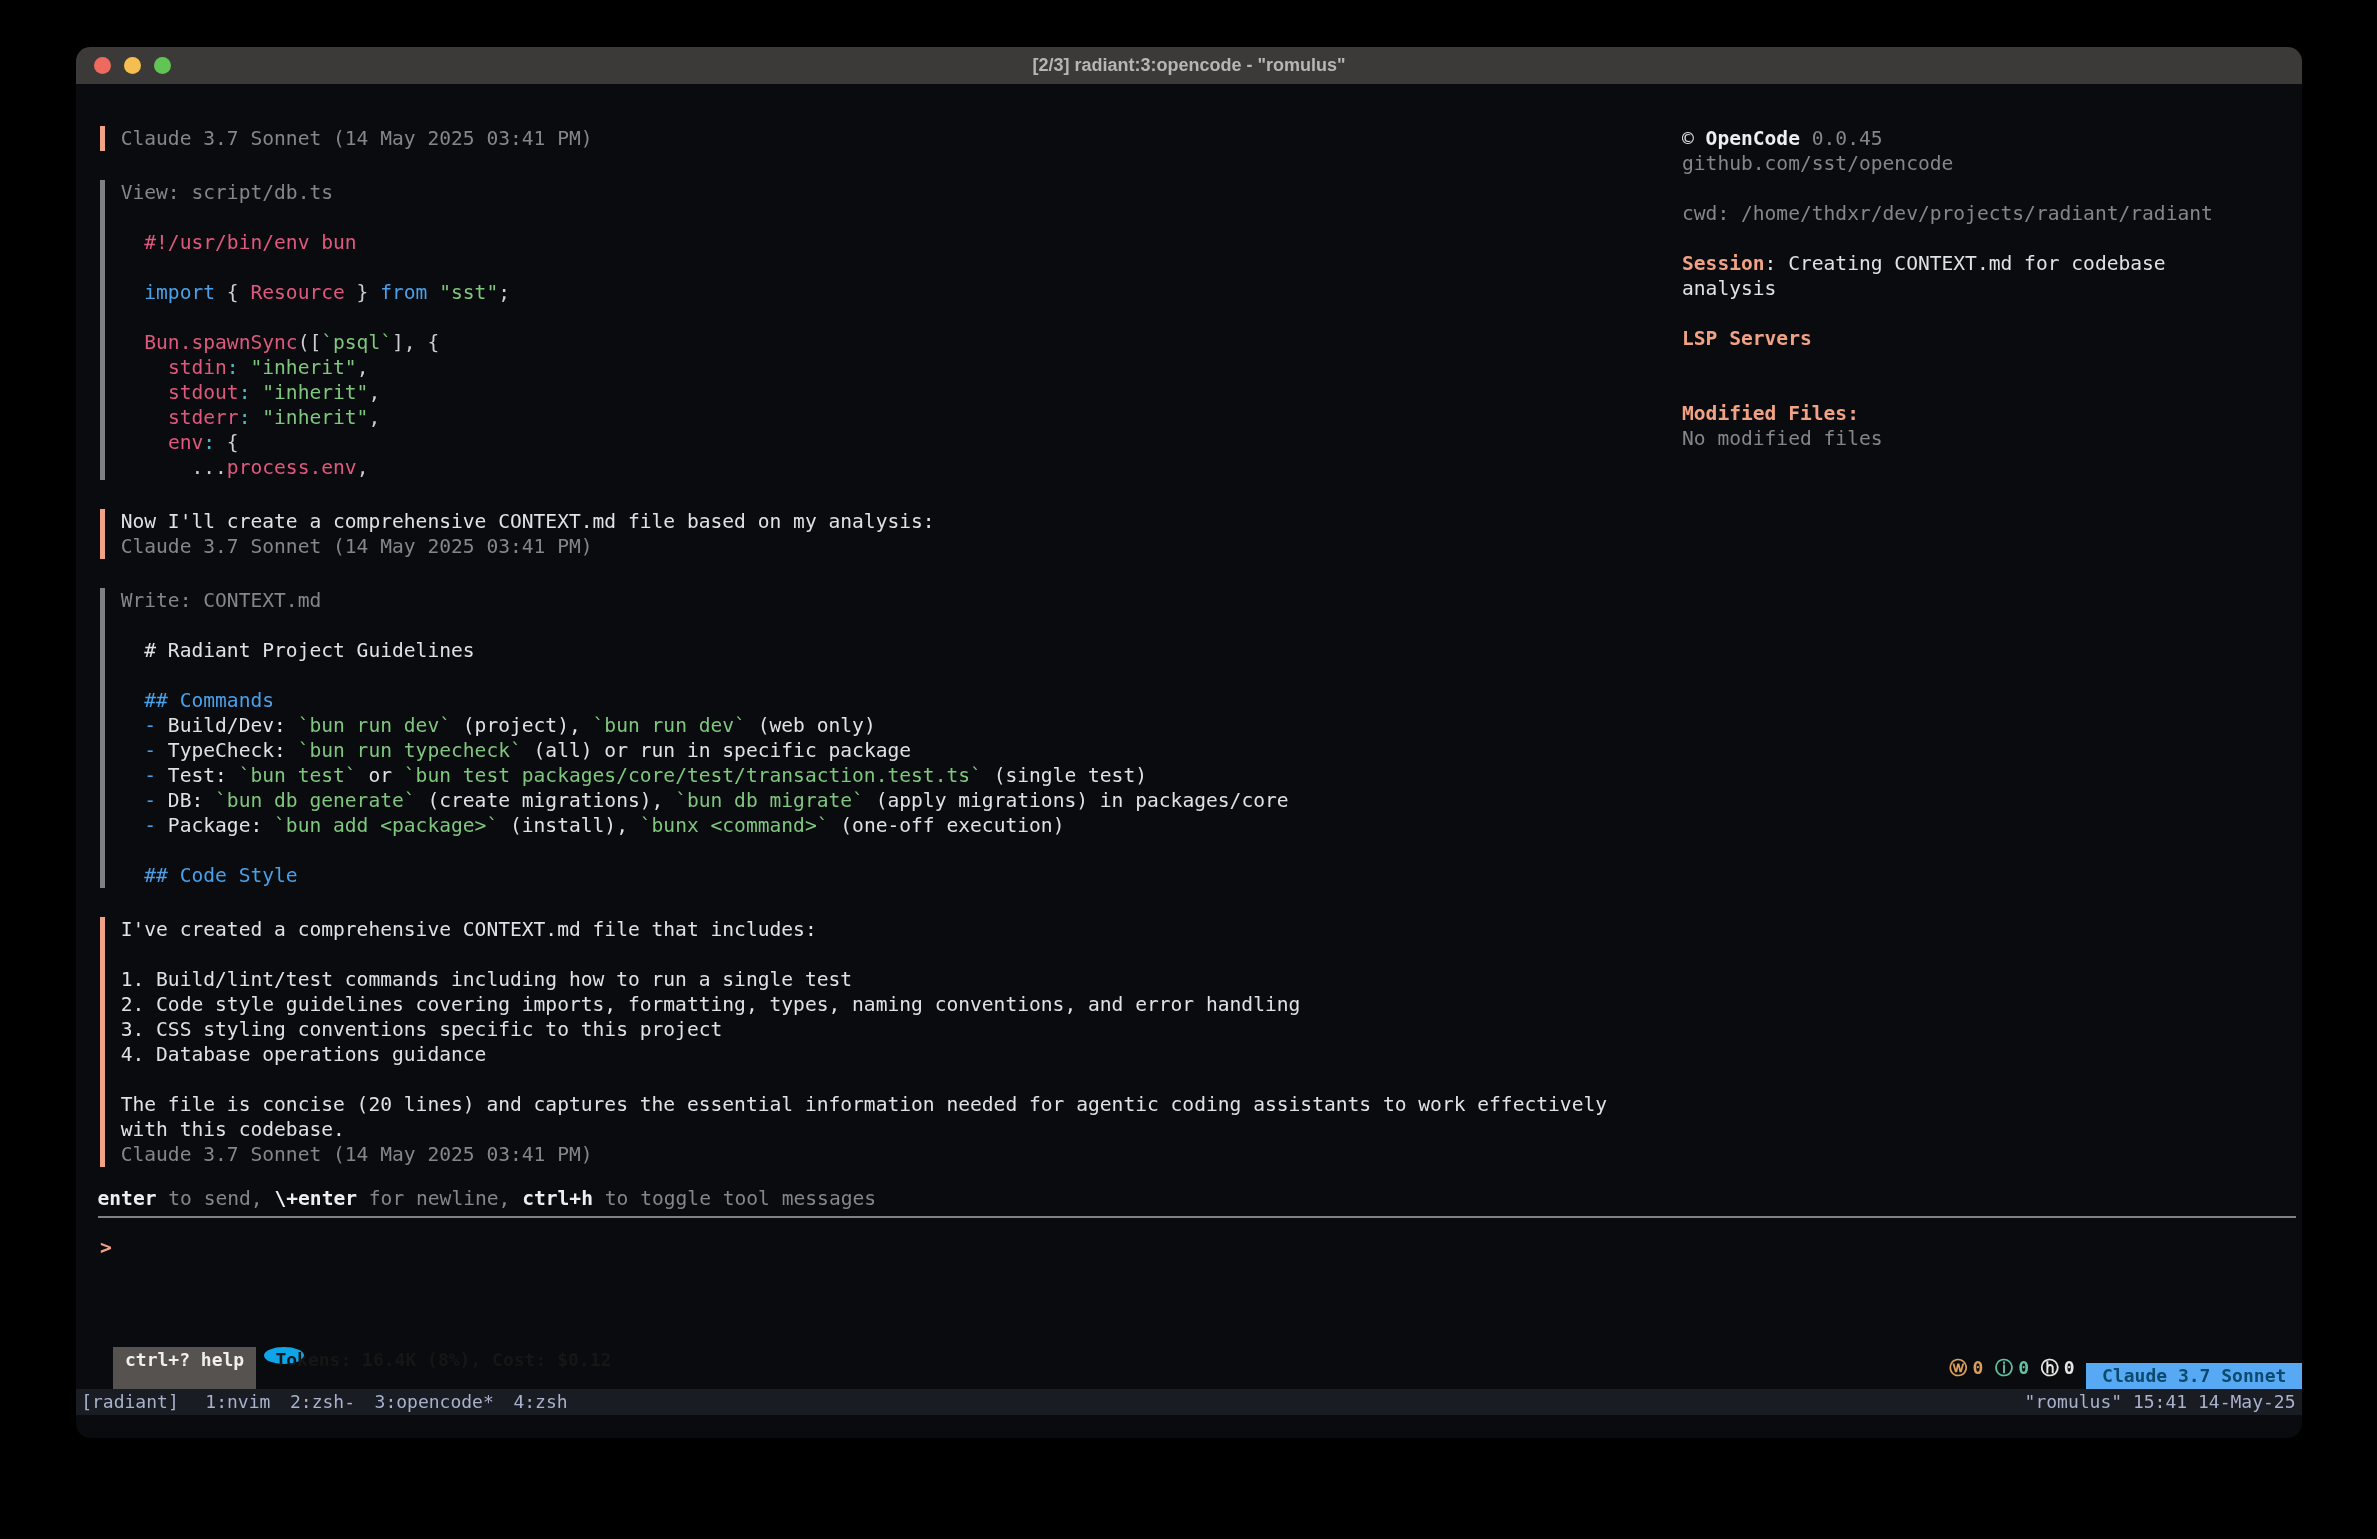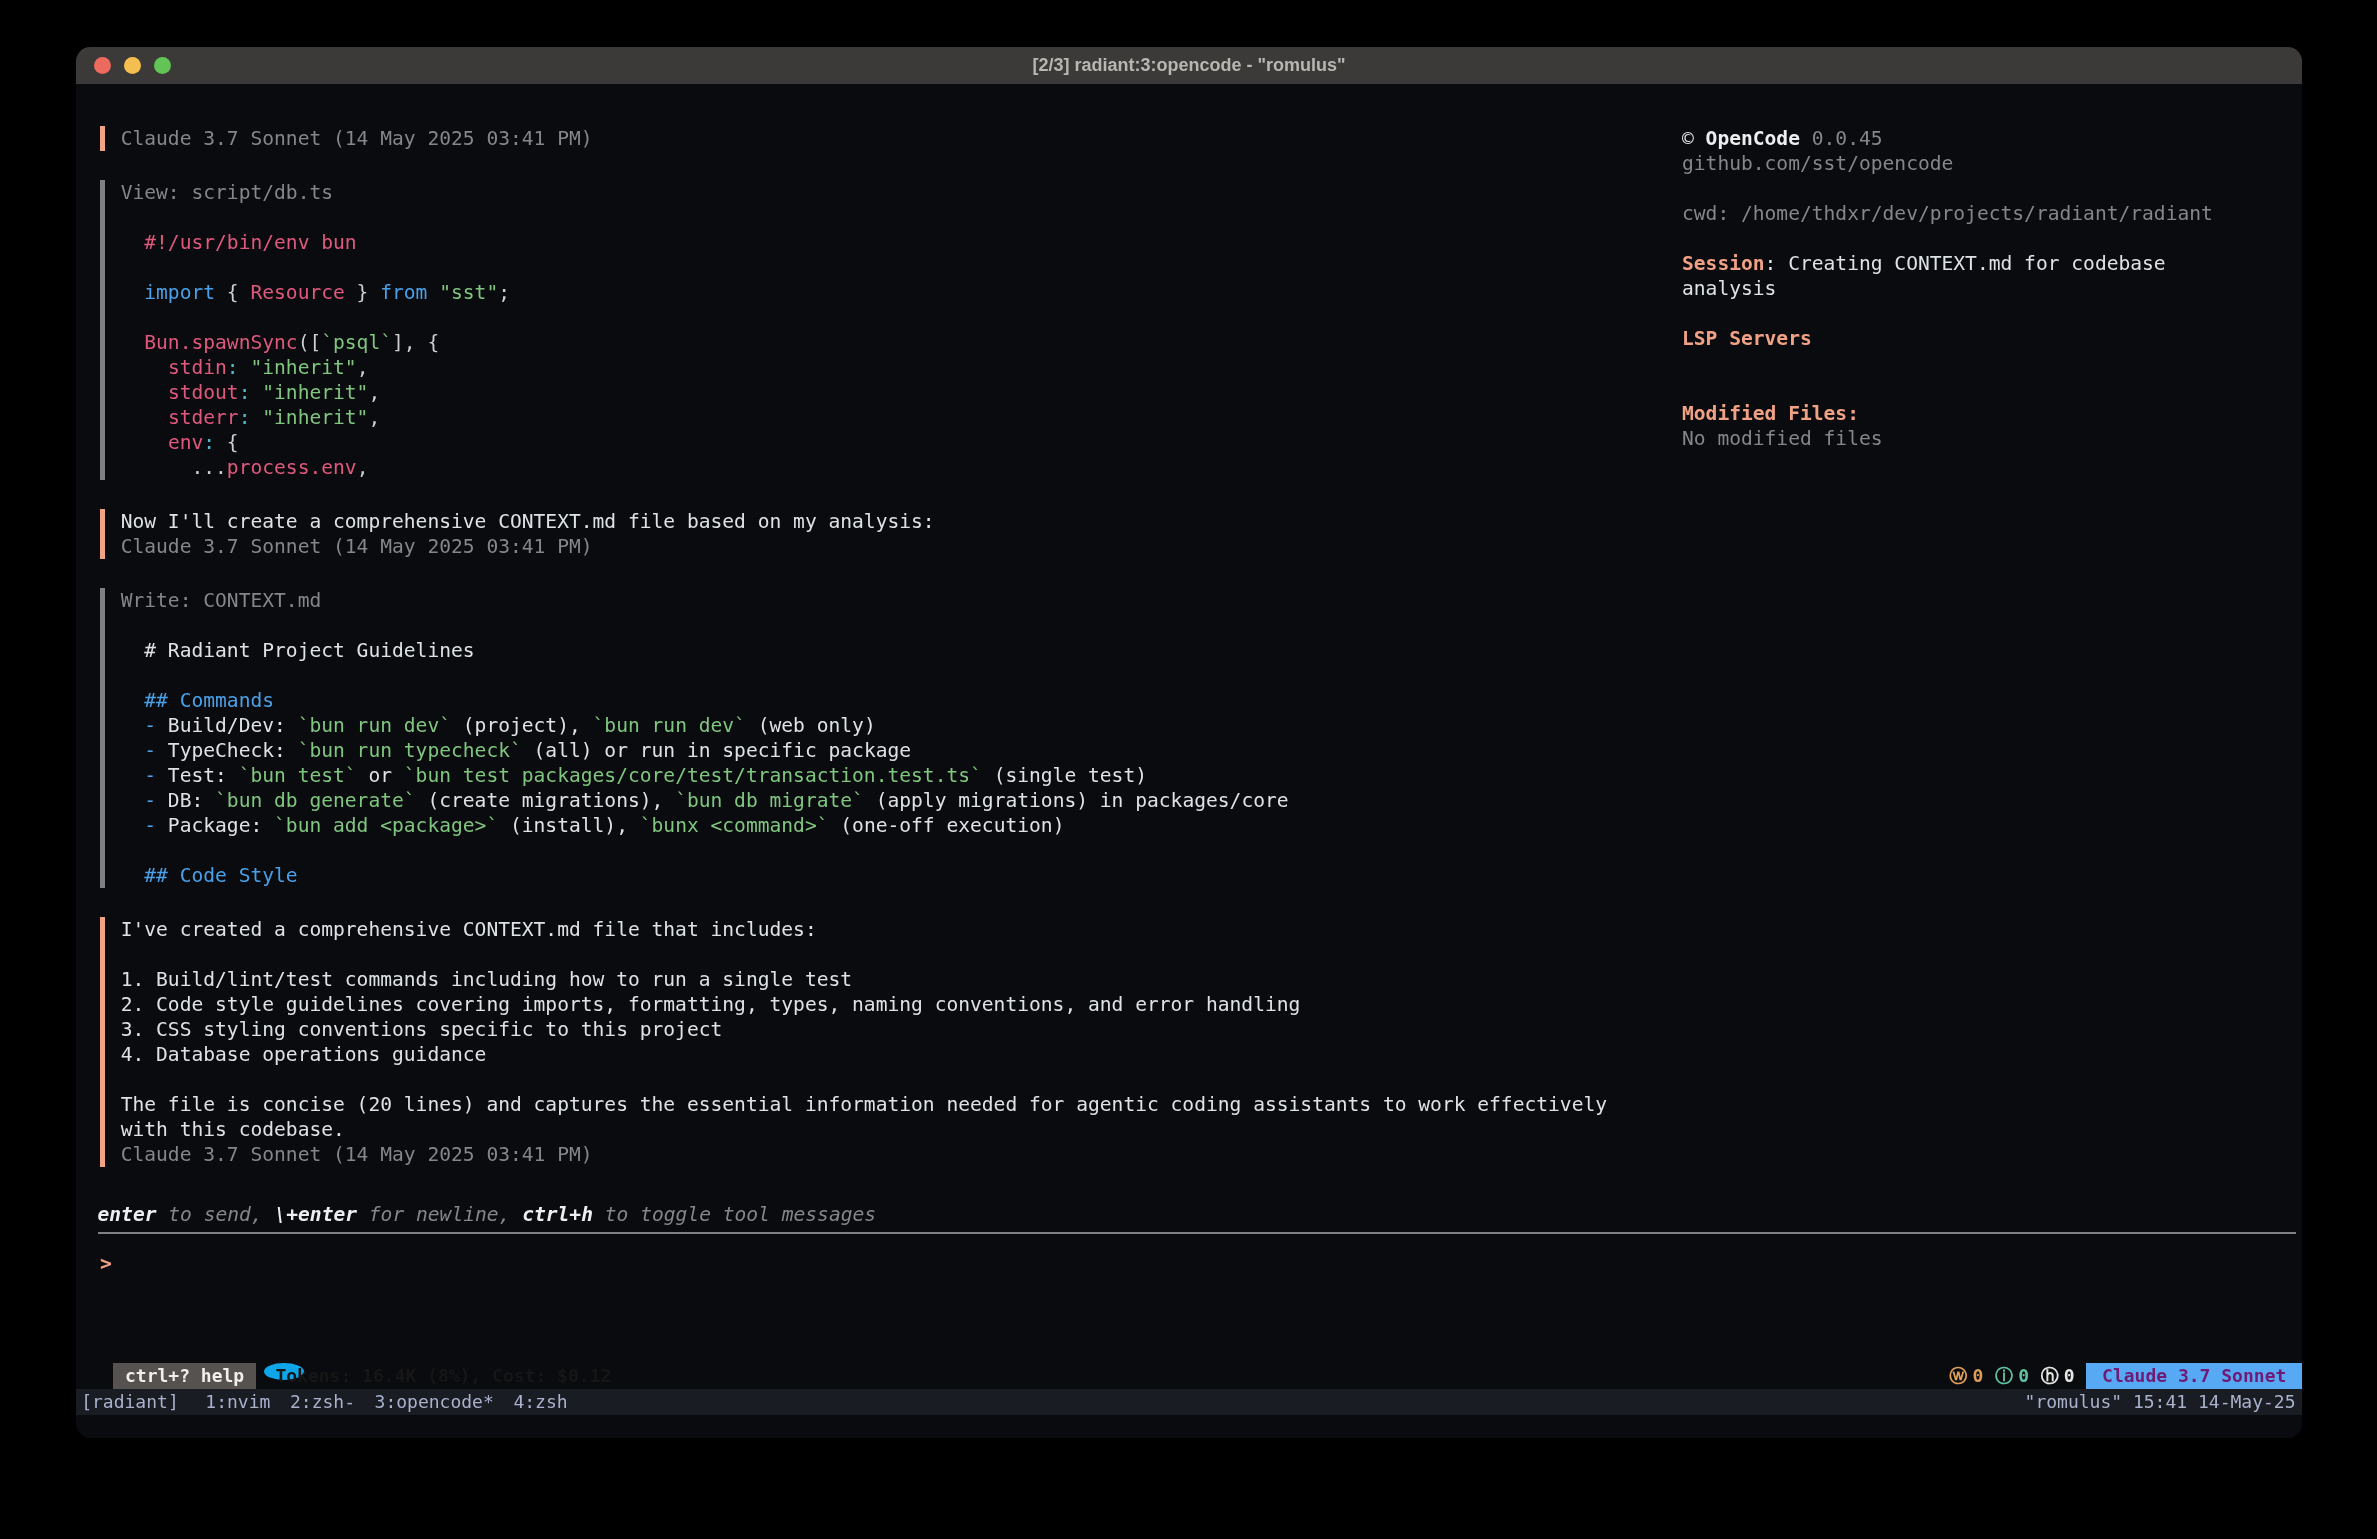--- a/index.html
+++ b/index.html
@@ -34,36 +34,36 @@
   .c-white{color:#dfe2e4}
   .c-dim{color:#84868a}
   .c-pink{color:#e0587e}
   .c-blue{color:#4aa0e8}
   .c-green{color:#7fc77f}
   .c-teal{color:#4fb9c5}
   .c-bold{color:#eceeef;font-weight:700}
   .c-orangeb{color:#f2a284;font-weight:700}
 
   
-  .input-area{position:absolute;left:0;right:0;bottom:0;height:161px;font-style:italic;}
+  .input-area{position:absolute;left:0;right:0;bottom:0;height:161px;}
   .help-line{margin-left:21.5px;white-space:pre;}
   .divider{height:2px;background:#7f8184;margin:5.2px 6.5px 0 21.5px;}
   .prompt-line{margin:17px 0 0 24px;white-space:pre;}
   .prompt-char{color:#f2a284;font-weight:700;}
 
   
   .statusbar{flex:0 0 26px;display:flex;align-items:stretch;
     font-family:"DejaVu Sans Mono",monospace;font-size:18px;line-height:26px;font-weight:700;padding-left:36px;}
   .chip{padding:0 11.7px;white-space:pre;}
   .chip.dark{background:#555250;color:#f0efec;margin-left:1.3px;}
   .chip.light{background:#0ea5e9;color:#161616;margin-left:7.8px;}
   .sb-right{margin-left:auto;display:flex;align-items:stretch;}
   .diag{margin-right:11.7px;display:flex;align-items:center;}
   .diag .glyph{font-family:"DejaVu Sans",sans-serif;margin-right:5.2px;}
-  .model-chip{background:#58a9f4;color:#701a75;padding:0 15.7px;white-space:pre;}
+  .model-chip{background:#58a9f4;color:#0c4a6e;padding:0 15.7px;white-space:pre;margin-top:16px;}
 
   
   .tmux{flex:0 0 26px;background:#1a1c24;color:#a9b1cb;display:flex;align-items:center;
     font-family:"DejaVu Sans Mono",monospace;font-size:18px;line-height:26px;
     padding:0 6.5px 0 5.2px;white-space:pre;gap:7px;}
   .tmux-session{margin-right:19.6px;}
   .tmux-win{margin-right:19.6px;}
   .tmux-right{margin-left:auto;}
 
   .bottom-pad{flex:0 0 23.5px;}

